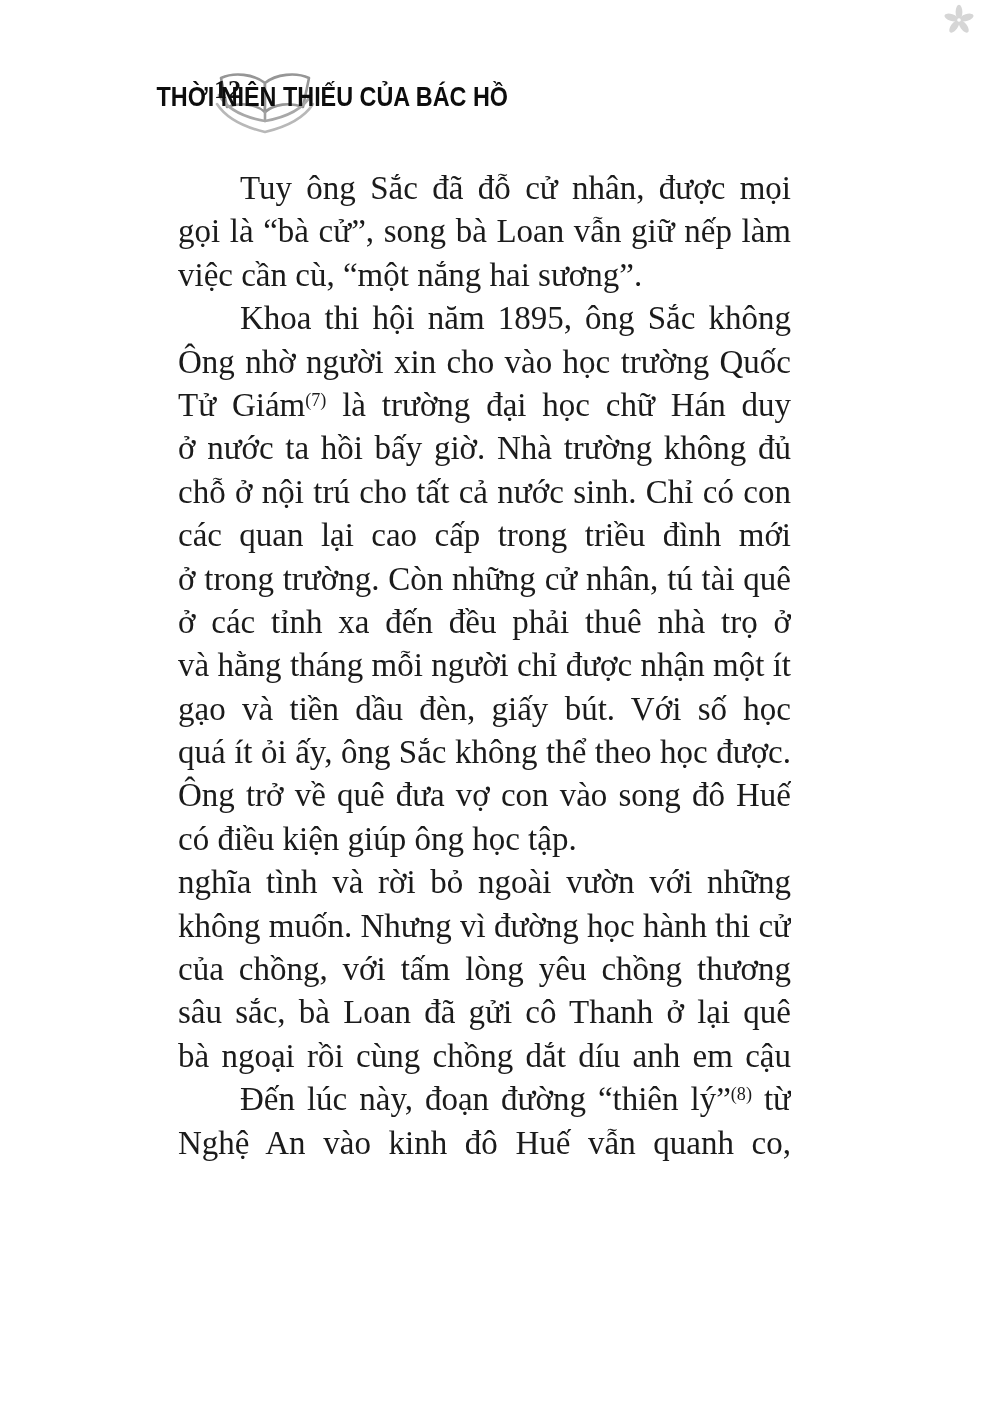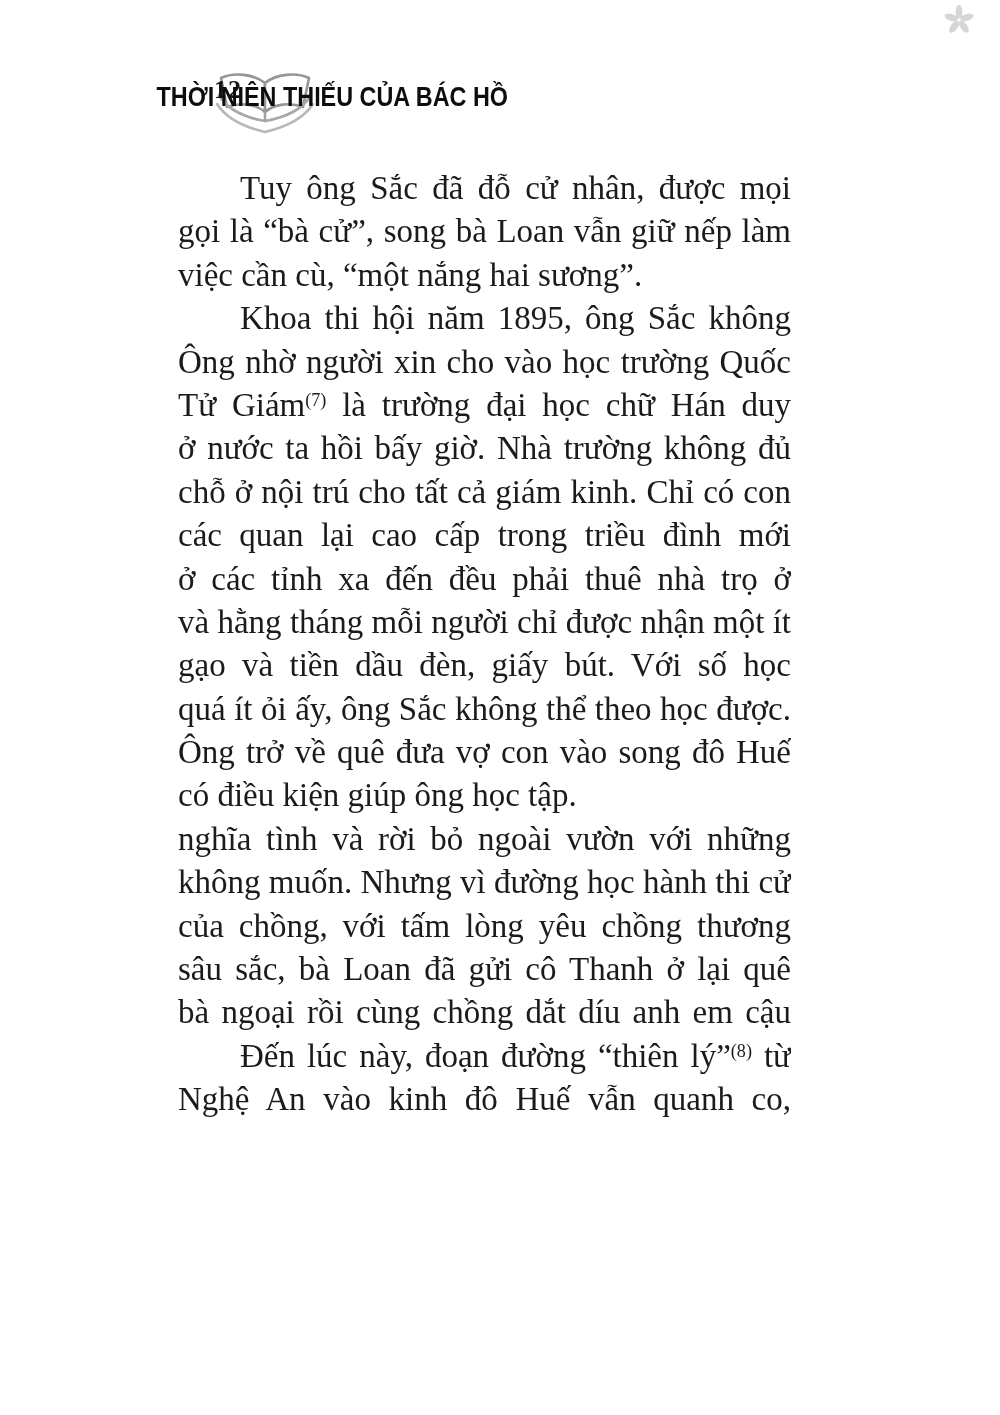--- a/index.html
+++ b/index.html
@@ -80,22 +80,23 @@
   </h1>
 
   <main class="text-block">
       <div class="line indent"><span>Tuy ông Sắc đã đỗ cử nhân, được mọi người</span></div>
       <div class="line"><span>gọi là “bà cử”, song bà Loan vẫn giữ nếp làm</span></div>
       <div class="line no-just"><span>việc cần cù, “một nắng hai sương”.</span></div>
       <div class="line indent"><span>Khoa thi hội năm 1895, ông Sắc không đỗ.</span></div>
       <div class="line"><span>Ông nhờ người xin cho vào học trường Quốc</span></div>
       <div class="line"><span>Tử Giám</span><sup>(7)</sup><span> là trường đại học chữ Hán duy nhất</span></div>
       <div class="line"><span>ở nước ta hồi bấy giờ. Nhà trường không đủ</span></div>
-      <div class="line"><span>chỗ ở nội trú cho tất cả giám kinh. Chỉ có con</span></div>
+      <div class="line"><span>chỗ ở nội trú cho tất cả nước sinh. Chỉ có con</span></div>
       <div class="line"><span>các quan lại cao cấp trong triều đình mới được</span></div>
+      <div class="line"><span>ở trong trường. Còn những cử nhân, tú tài quê</span></div>
       <div class="line"><span>ở các tỉnh xa đến đều phải thuê nhà trọ ở ngoài</span></div>
       <div class="line"><span>và hằng tháng mỗi người chỉ được nhận một ít</span></div>
       <div class="line"><span>gạo và tiền dầu đèn, giấy bút. Với số học đường</span></div>
       <div class="line"><span>quá ít ỏi ấy, ông Sắc không thể theo học được.</span></div>
       <div class="line"><span>Ông trở về quê đưa vợ con vào song đô Huế để</span></div>
       <div class="line no-just"><span>có điều kiện giúp ông học tập.</span></div>
       <div class="line"><span>nghĩa tình và rời bỏ ngoài vườn với những</span></div>
       <div class="line"><span>không muốn. Nhưng vì đường học hành thi cử</span></div>
       <div class="line"><span>của chồng, với tấm lòng yêu chồng thương con</span></div>
       <div class="line"><span>sâu sắc, bà Loan đã gửi cô Thanh ở lại quê với</span></div>

